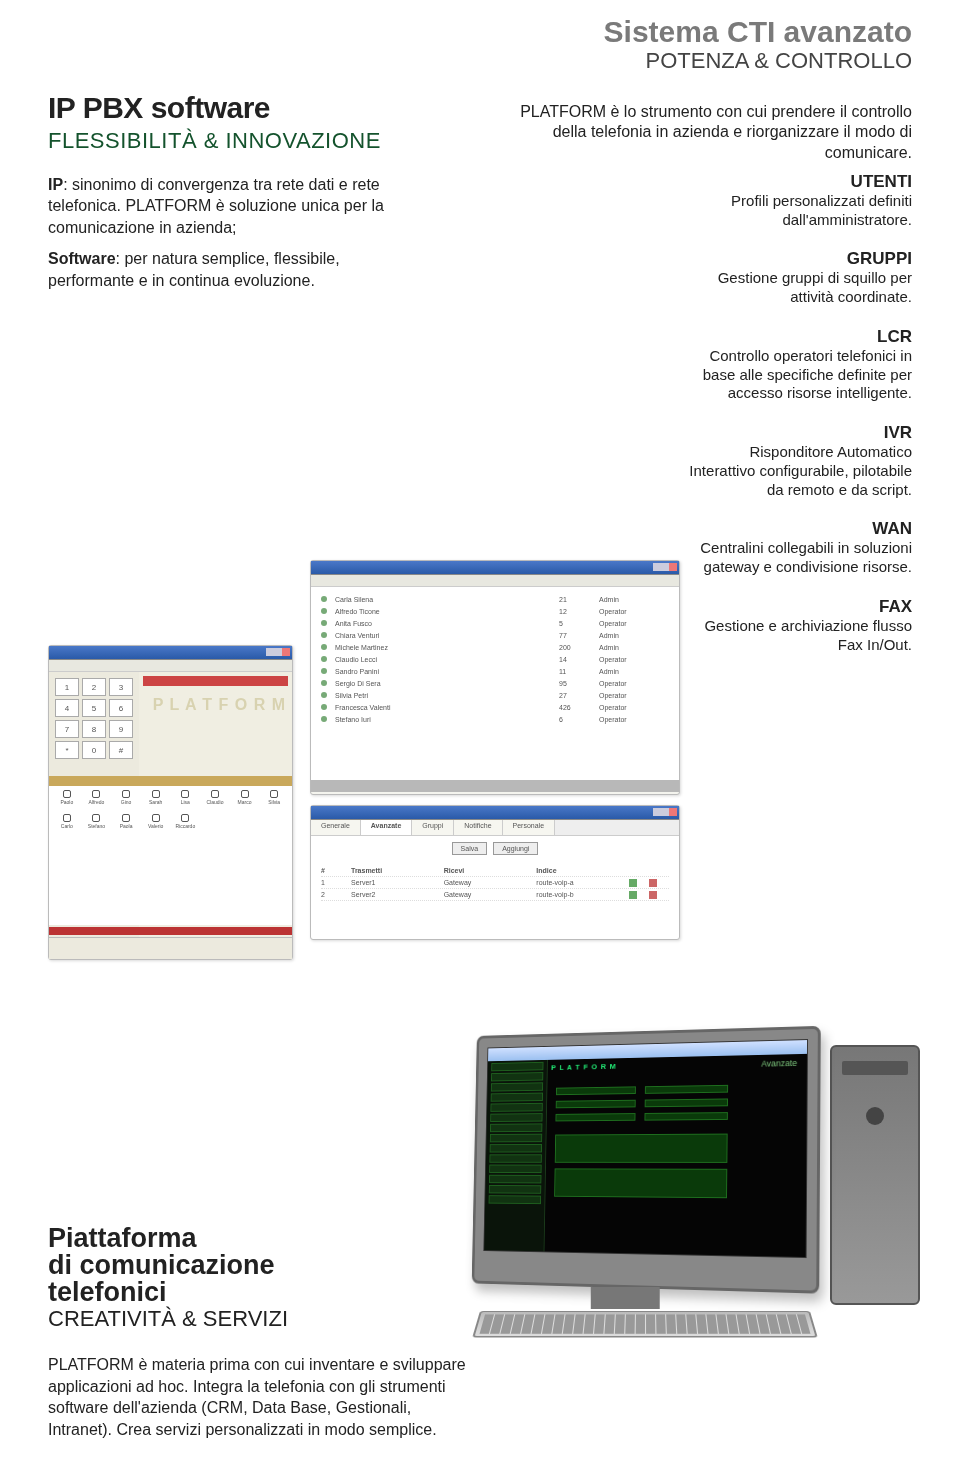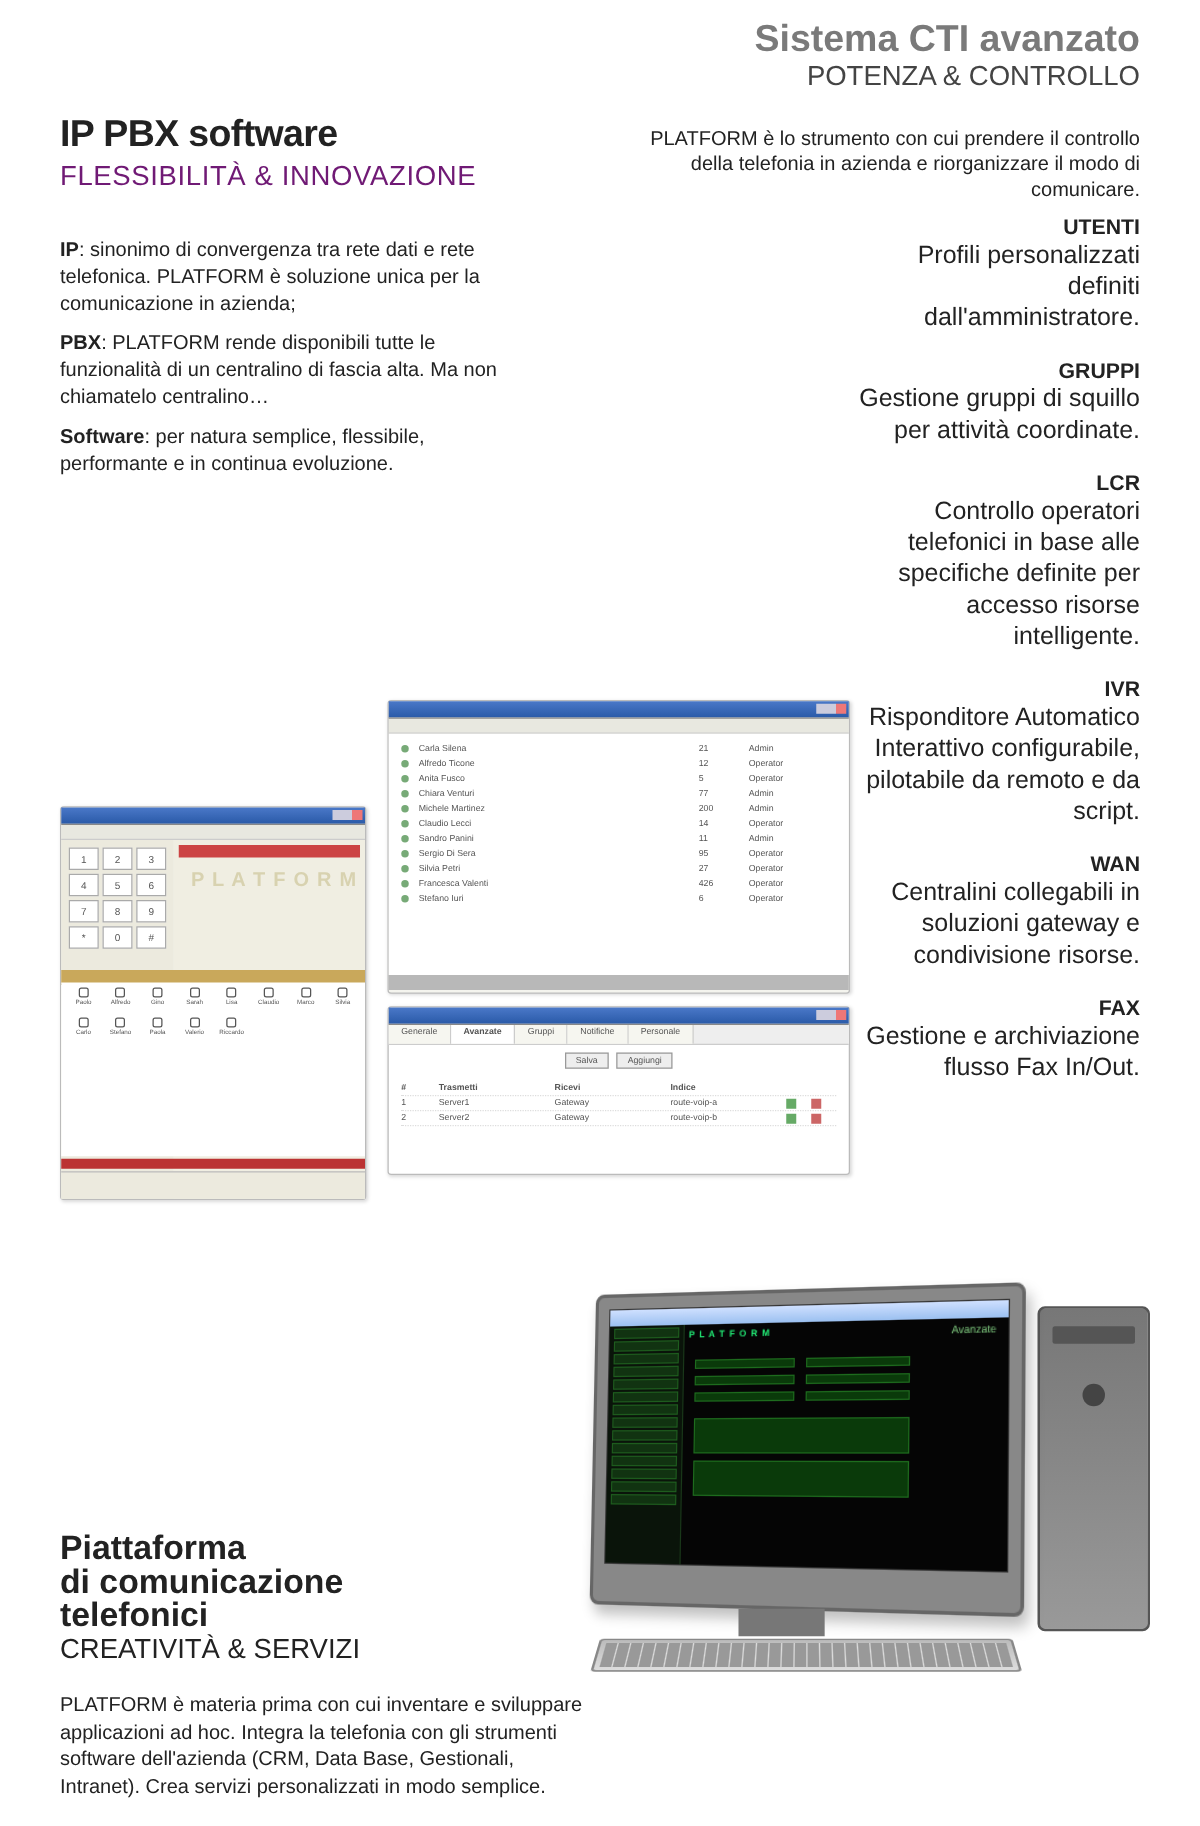--- a/index.html
+++ b/index.html
@@ -25,22 +25,22 @@
     font-size: 30px;
     font-weight: 800;
     letter-spacing: -0.5px;
     line-height: 1.05;
     margin-bottom: 4px;
   }
   .left-subtitle {
     font-size: 22px;
     font-weight: 300;
     letter-spacing: 0.5px;
-    color: #701a75;
-    margin-bottom: 36px;
+    color: #14532d;
+    margin-bottom: 20px;
   }
   .left-body p { font-size: 16px; line-height: 1.35; font-weight: 300; margin-bottom: 8px; }
   .left-body .lead { margin-bottom: 2px; }
   .bold { font-weight: 700; }
 
   
   .right-col {
     position: absolute;
     right: 48px;
     top: 16px;
@@ -65,21 +65,21 @@
     font-weight: 300;
     margin-bottom: 8px;
   }
   .feature { margin-bottom: 20px; max-width: 230px; margin-left: auto; }
   .feature .flabel {
     font-size: 17px;
     font-weight: 800;
     display: block;
   }
   .feature .fdesc {
-    font-size: 20px;
+    font-size: 15px;
     line-height: 1.25;
     font-weight: 300;
   }
 
   
   .win {
     position: absolute;
     background: #f4f4ee;
     border: 1px solid #bbb;
     border-radius: 3px;
@@ -209,21 +209,20 @@
 </style>
 </head>
 <body>
 <div class="page">
 
 <div class="left-col">
   <div class="left-title">IP PBX software</div>
   <div class="left-subtitle">FLESSIBILITÀ &amp; INNOVAZIONE</div>
   <div class="left-body">
     <p class="lead"><span class="bold">IP</span><span>: sinonimo di convergenza tra rete dati e rete telefonica. PLATFORM è soluzione unica per la comunicazione in azienda;</span></p>
-    <p class="lead" style="margin-top:10px;"><span class="bold">PBX</span><span>: PLATFORM rende disponibili tutte le funzionalità di un centralino di fascia alta. Ma non chiamatelo centralino…</span></p>
     <p class="lead" style="margin-top:10px;"><span class="bold">Software</span><span>: per natura semplice, flessibile, performante e in continua evoluzione.</span></p>
   </div>
 </div>
 
 <div class="right-col">
   <div class="right-title">Sistema CTI avanzato</div>
   <div class="right-subtitle">POTENZA &amp; CONTROLLO</div>
   <div class="right-intro">
     <p>PLATFORM è lo strumento con cui prendere il controllo della telefonia in azienda e riorganizzare il modo di comunicare.</p>
   </div>

